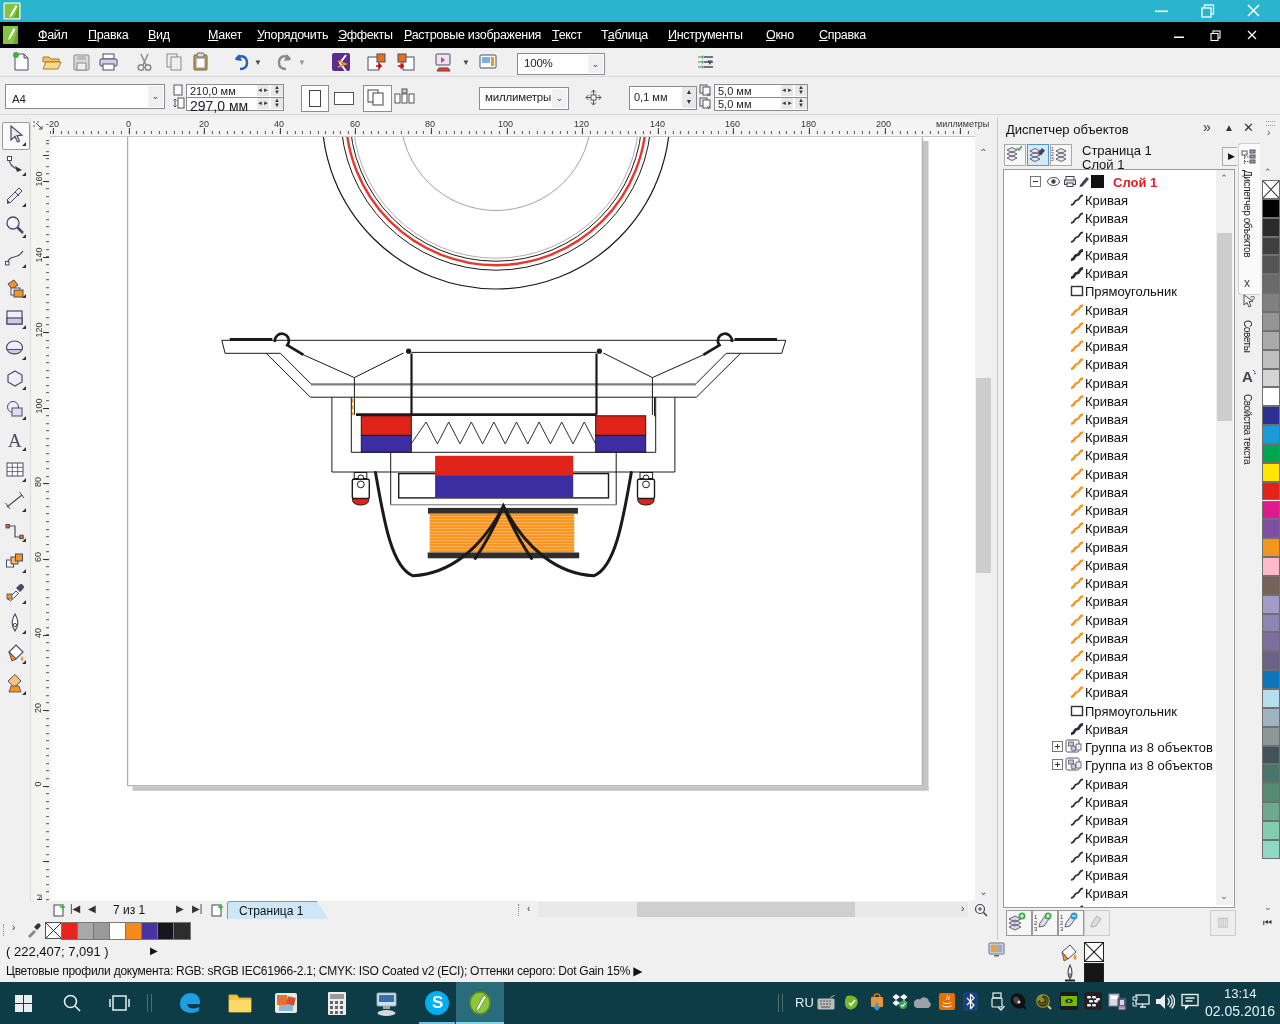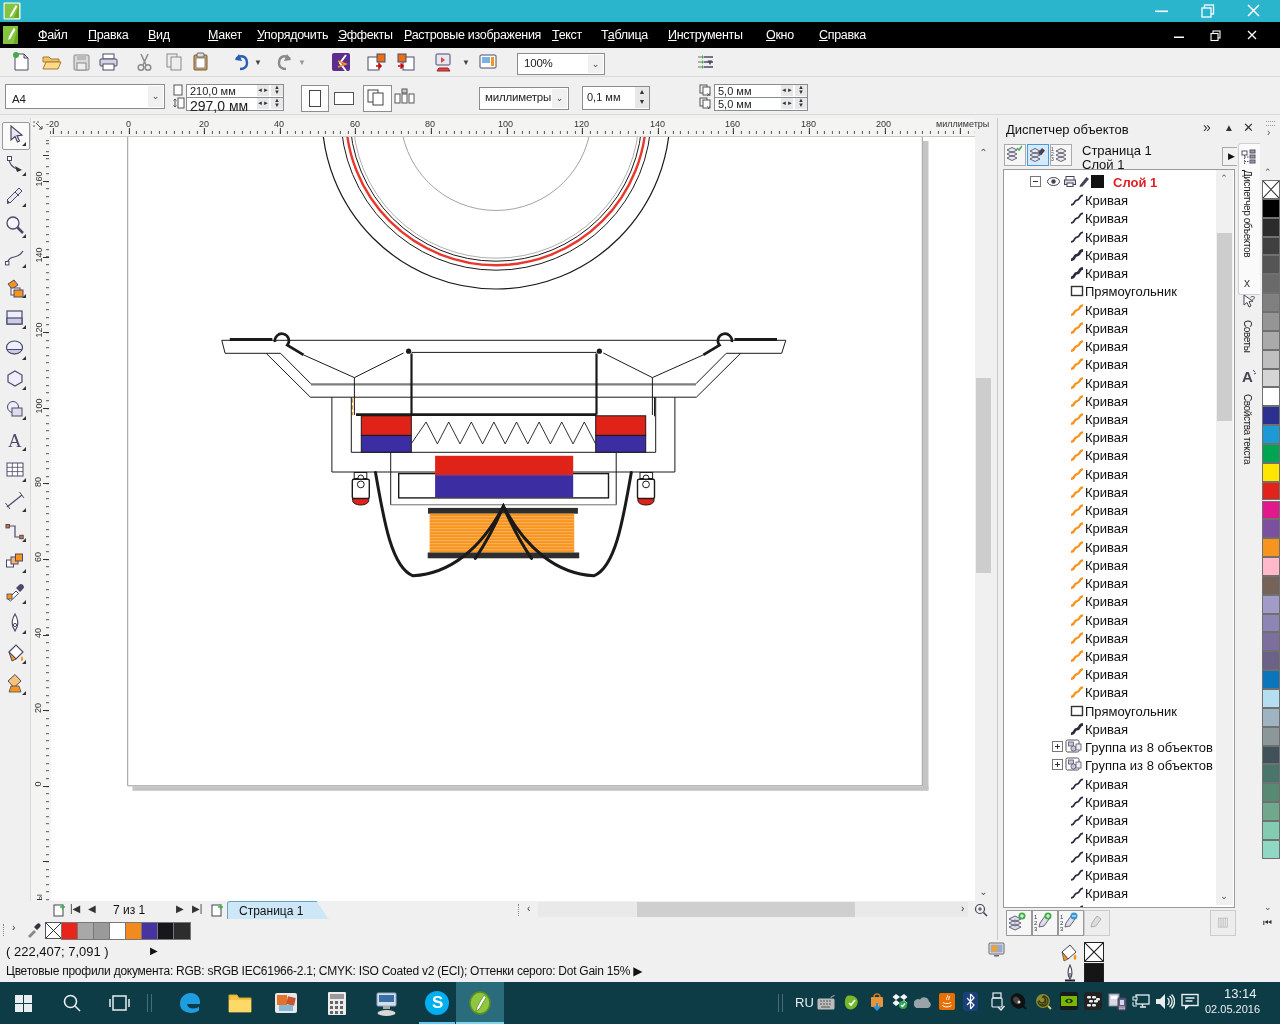--- a/index.html
+++ b/index.html
@@ -224,21 +224,21 @@
     </svg></div>
 <div class="lbl" style="left:424px;top:91px">Единицы:</div>
 <div class="combo" style="left:479px;top:87px;width:88px;height:21px">
     <span style="position:absolute;left:5px;top:3px">миллиметры</span>
     <span class="arr" style="line-height:19px">⌄</span>
   </div>
 <svg class="abs" style="left:585px;top:89px" width="17" height="17">
     <path d="M8.5 1 v15 M1 8.5 h15 M8.5 1 L6 3.5 M8.5 1 L11 3.5 M8.5 16 L6 13.5 M8.5 16 L11 13.5 M1 8.5 L3.5 6 M1 8.5 L3.5 11 M16 8.5 L13.5 6 M16 8.5 L13.5 11" stroke="#555" fill="none"></path>
     <rect x="6" y="6" width="5" height="5" fill="#fff" stroke="#555"></rect>
   </svg>
-<div class="spin" style="left:582px;top:86px;width:66px;height:22px">
+<div class="spin" style="left:629px;top:86px;width:66px;height:22px">
     <span style="position:absolute;left:4px;top:4px">0,1 мм</span>
     <span style="position:absolute;right:0;top:0;width:14px;height:21px;background:#e8e8e8;font-size:7px;text-align:center;line-height:10px;color:#333">▲<br>▼</span>
   </div>
 <svg class="abs" style="left:699px;top:84px" width="14" height="12">
     <rect x="1" y="1" width="7" height="8" fill="none" stroke="#555"></rect>
     <rect x="4" y="3" width="7" height="8" fill="#fff" stroke="#555"></rect>
     <text x="8" y="12" font-size="6" fill="#333">x</text>
   </svg>
 <svg class="abs" style="left:699px;top:97px" width="14" height="12">
     <rect x="1" y="1" width="7" height="8" fill="none" stroke="#555"></rect>
@@ -1152,14 +1152,14 @@
 <svg class="abs" style="left:1155px;top:11px" width="20" height="17" viewBox="0 0 20 17">
       <path d="M1 6 h4 l5 -5 v15 l-5 -5 h-4 z" fill="#e8eef0"></path>
       <path d="M12.5 5 a4.5 4.5 0 0 1 0 7 M14.5 3 a7 7 0 0 1 0 11 M16.5 1.5 a9.5 9.5 0 0 1 0 14" stroke="#e8eef0" stroke-width="1.4" fill="none"></path>
     </svg>
 <svg class="abs" style="left:1181px;top:11px" width="18" height="17" viewBox="0 0 18 17">
       <rect x="1" y="1.5" width="16" height="11" fill="none" stroke="#e8eef0" stroke-width="1.4"></rect>
       <path d="M4 13 v4 l4 -4 z" fill="#e8eef0"></path>
       <path d="M4.5 5 h9 M4.5 8 h7" stroke="#e8eef0" stroke-width="1.3"></path>
     </svg>
 <div class="abs" style="left:1224px;top:4px;font-size:13px;color:#e8eef0">13:14</div>
-<div class="abs" style="left:1205px;top:21px;font-size:11px;color:#e8eef0">02.05.2016</div>
+<div class="abs" style="left:1205px;top:21px;font-size:14px;color:#e8eef0">02.05.2016</div>
 </div>
 
 </body></html>

